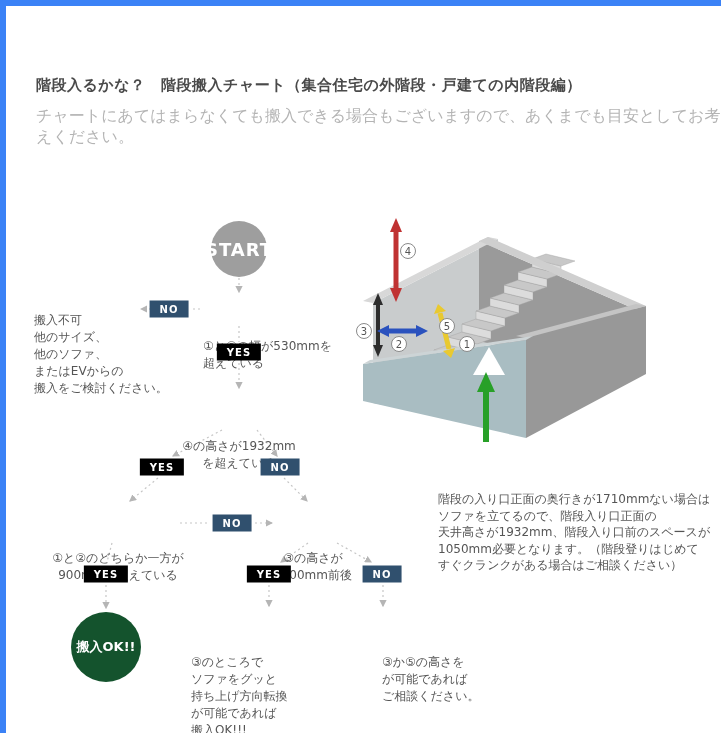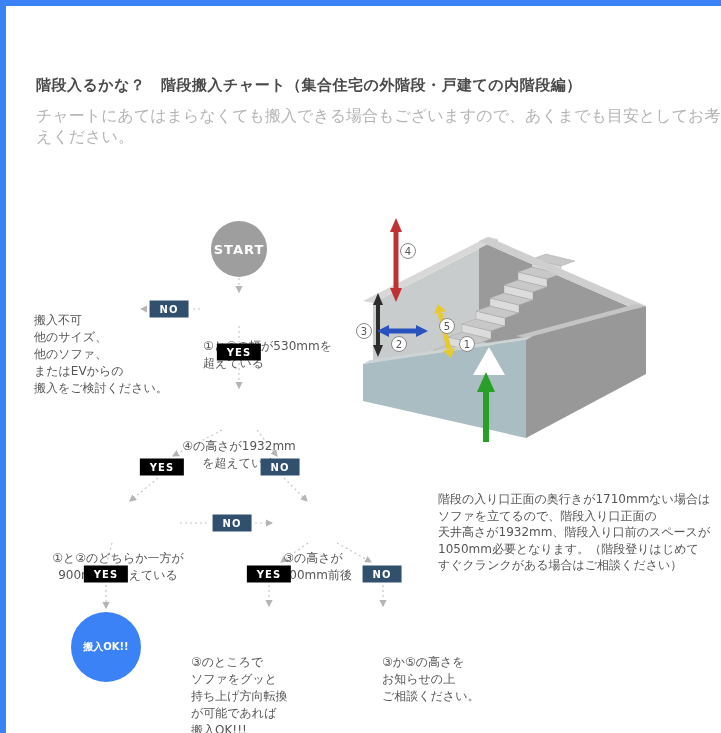--- a/index.html
+++ b/index.html
@@ -10,22 +10,22 @@
   }
   .abs{position:absolute;}
   .title{left:30px;top:70px;font-size:15px;font-weight:bold;color:#4a4a4a;letter-spacing:.5px;}
   .subtitle{left:30px;top:100px;font-size:16px;color:#b4b4b4;}
   .txt{font-size:12px;line-height:17px;white-space:pre-line;color:#555;margin-top:44px;}
   .center{text-align:center;}
   .node-circle{
     border-radius:50%;background:#9e9e9e;color:#fff;
     display:flex;align-items:center;justify-content:center;font-weight:bold;
   }
-  .start{left:205px;top:215px;width:56px;height:56px;font-size:13px;letter-spacing:1px;}
-  .ok{left:65px;top:606px;width:70px;height:70px;font-size:10px;background:#3b82f6;}
+  .start{left:205px;top:215px;width:56px;height:56px;font-size:18px;letter-spacing:1px;}
+  .ok{left:65px;top:606px;width:70px;height:70px;font-size:13px;background:#14532d;}
   .badge{
     transform:translate(-50%,-50%);color:#fff;font-size:10px;font-weight:bold;
     letter-spacing:1px;padding:3px 10px;white-space:nowrap;
   }
   .badge.no{background:#30506e;}
   .badge.yes{background:#000000;}
   .marker{
     width:16px;height:16px;border-radius:50%;background:#fff;border:1px solid #8a8a8a;
     font-size:10px;color:#555;display:flex;align-items:center;justify-content:center;
     box-sizing:border-box;
@@ -104,21 +104,21 @@
     <span>搬入OK!!</span>
   </div>
 
   <div class="abs txt" style="left:185px;top:604px;">③のところで
 ソファをグッと
 持ち上げ方向転換
 が可能であれば
 搬入OK!!!</div>
 
   <div class="abs txt" style="left:376px;top:604px;">③か⑤の高さを
-お知らせの上
+が可能であれば
 ご相談ください。</div>
 
   <svg class="abs" style="left:350px;top:200px;" width="300" height="245" viewBox="0 0 300 245">
 
     <polygon points="17,197 142,133 142,33 17,97" fill="#c9cccd"></polygon>
     <polygon points="123,135 281,172 281,104 123,35" fill="#9a9a9a"></polygon>
     <polygon points="17,197 170,225 281,172 133,143" fill="#b2b2b2"></polygon>
 
     <g stroke="#a0a0a0" stroke-width="0.4">
       <polygon points="78,152 107,159 107,151 78,144" fill="#dcdcdc"></polygon>

